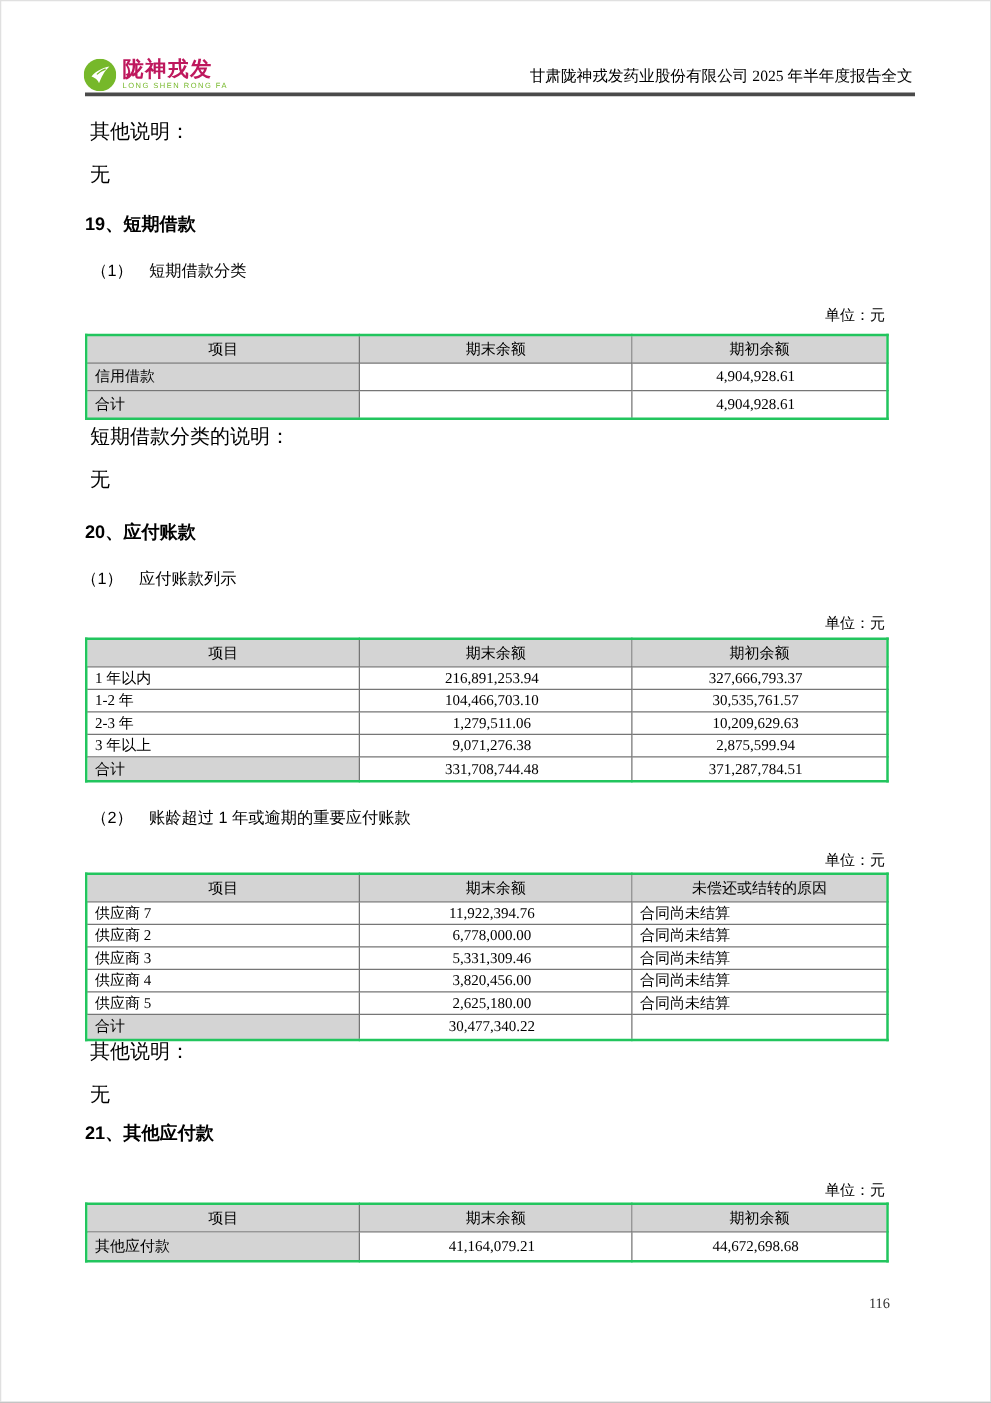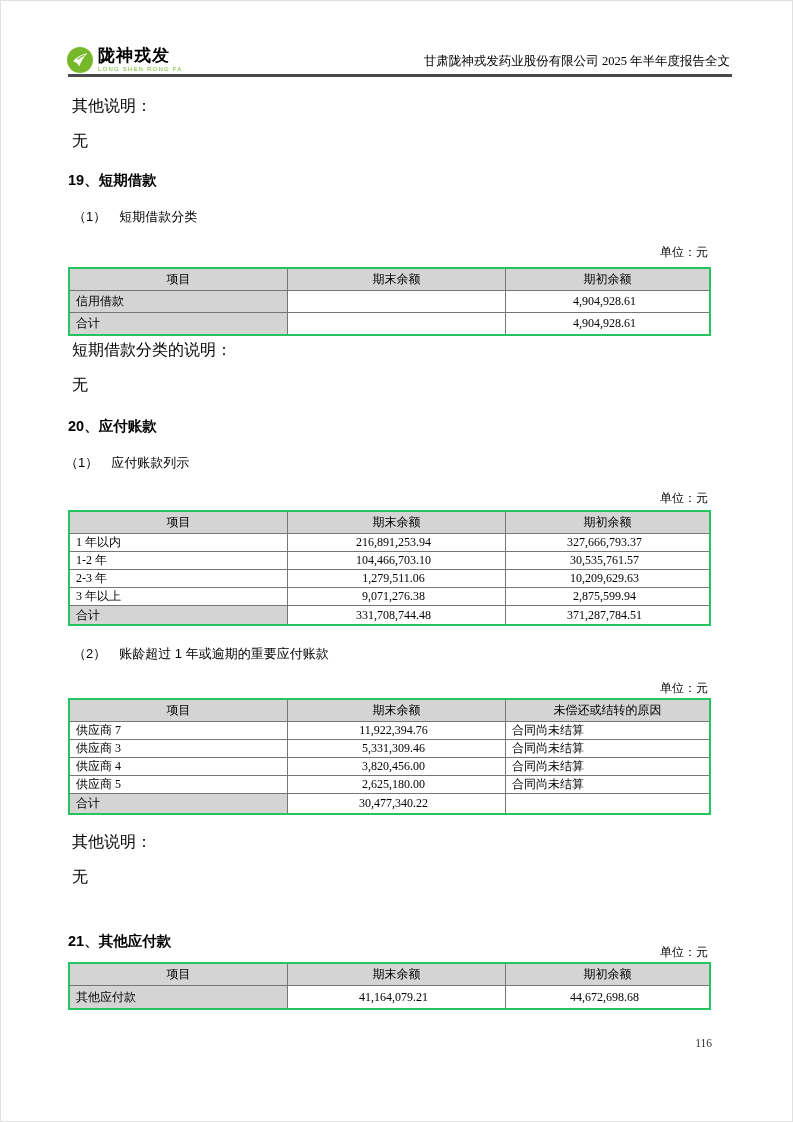--- a/index.html
+++ b/index.html
@@ -16,21 +16,21 @@
   }
   .abs{position:absolute;}
 
   
   .logo-wrap{left:66px;top:46px;display:flex;align-items:flex-start;}
   .logo-circle{width:26px;height:26px;flex:0 0 26px;}
   .brand-col{margin-left:5px;display:flex;flex-direction:column;}
   .brand-cn{
     font-family:"Liberation Sans","DejaVu Sans",sans-serif;
     font-weight:bold;font-size:17px;line-height:18px;
-    color:#000000;letter-spacing:1px;
+    color:#be185d;letter-spacing:1px;
   }
   .brand-en{
     font-family:"Liberation Sans","DejaVu Sans",sans-serif;
     font-size:6px;line-height:7px;color:#76b82a;letter-spacing:1.2px;margin-top:1px;
   }
   .doc-title{top:53px;right:62px;font-size:12.5px;line-height:15px;}
   .header-rule{top:73px;left:67px;width:664px;height:2.5px;background:#4a4a4a;}
 
   
   .body-text{font-size:16px;line-height:15px;}
@@ -178,20 +178,25 @@
           <th>未偿还或结转的原因</th>
         </tr>
       </thead>
       <tbody>
         <tr>
           <td class="al">供应商 7</td>
           <td class="ar">11,922,394.76</td>
           <td class="al">合同尚未结算</td>
         </tr>
         <tr>
+          <td class="al">供应商 2</td>
+          <td class="ar">6,778,000.00</td>
+          <td class="al">合同尚未结算</td>
+        </tr>
+        <tr>
           <td class="al">供应商 3</td>
           <td class="ar">5,331,309.46</td>
           <td class="al">合同尚未结算</td>
         </tr>
         <tr>
           <td class="al">供应商 4</td>
           <td class="ar">3,820,456.00</td>
           <td class="al">合同尚未结算</td>
         </tr>
         <tr>
@@ -203,21 +208,21 @@
           <td class="al shade">合计</td>
           <td class="ar">30,477,340.22</td>
           <td class="al"></td>
         </tr>
       </tbody>
     </table>
 
   <div class="abs body-text" style="left:71px;top:833px">其他说明：</div>
   <div class="abs body-text" style="left:71px;top:868px">无</div>
 
-  <div class="abs h-main" style="left:67px;top:932px">21、其他应付款</div>
+  <div class="abs h-main" style="left:67px;top:898px">21、其他应付款</div>
   <div class="abs unit-label" style="right:84px;top:944px">单位：元</div>
 
   <table id="table4" class="doc-table">
       <thead>
         <tr>
           <th>项目</th>
           <th>期末余额</th>
           <th>期初余额</th>
         </tr>
       </thead>

